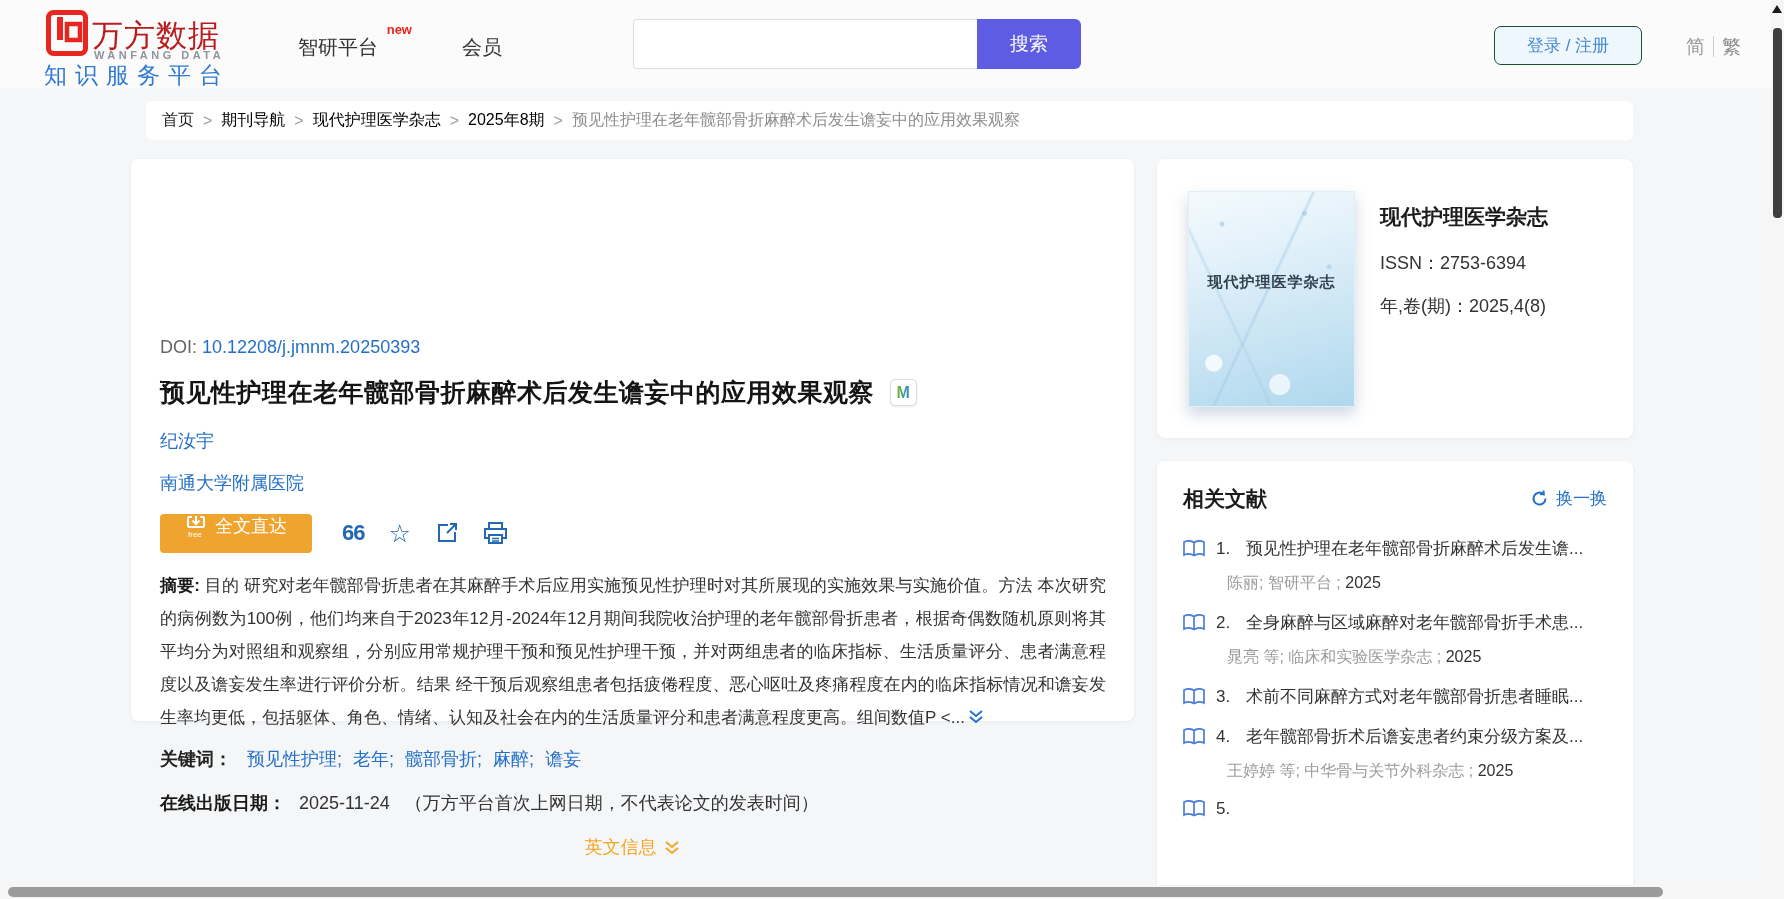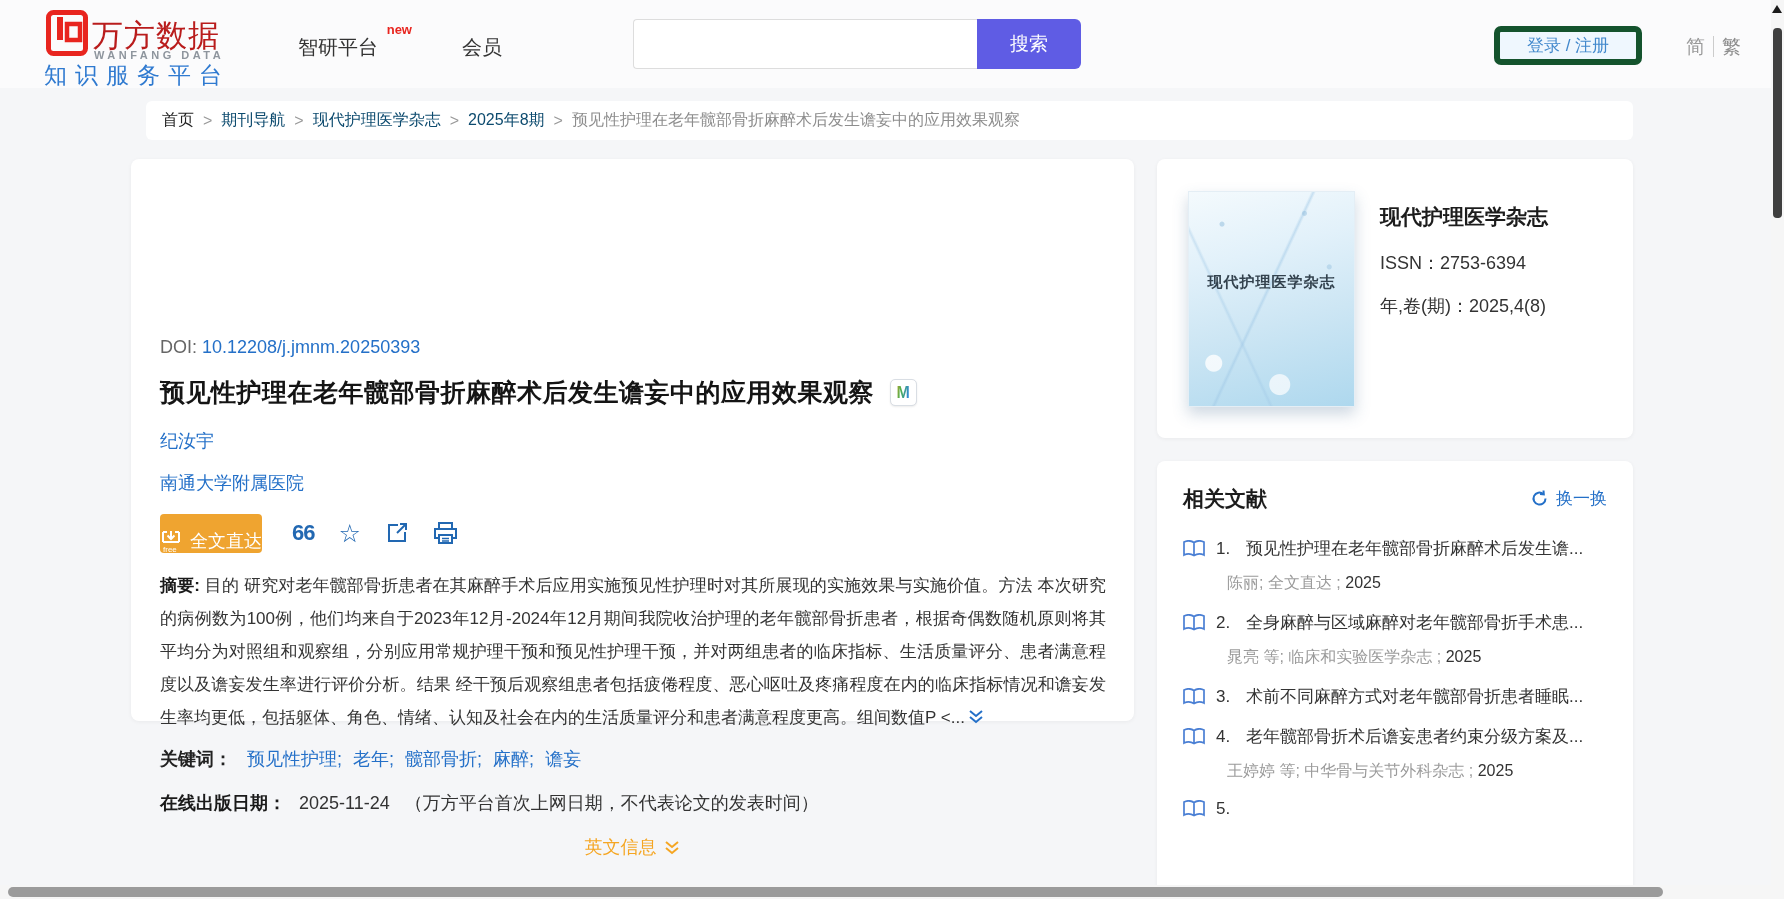--- a/index.html
+++ b/index.html
@@ -12,42 +12,42 @@
   .logo-icon { position:absolute; left:46px; top:10px; width:42px; height:46px; }
   .brand-cn { position:absolute; left:92px; top:15px; font-size:31px; font-weight:400; color:#b91c1c; letter-spacing:1px; }
   .brand-en { position:absolute; left:94px; top:49px; font-size:11px; font-weight:700; color:#8e959d; letter-spacing:3.5px; }
   .tagline  { position:absolute; left:44px; top:60px; font-size:23px; color:#2f7ad0; letter-spacing:8px; white-space:nowrap; }
   .nav-item { position:absolute; top:34px; font-size:20px; color:#333; cursor:pointer; }
   .nav-zhiyan { left:298px; }
   .nav-member { left:462px; }
   .nav-badge { position:absolute; top:-12px; right:-34px; color:#e8251f; font-size:13px; font-weight:700; }
   .search-input { position:absolute; left:633px; top:19px; width:344px; height:50px; background:#fff; border:1px solid #ddd; border-right:none; border-radius:4px 0 0 4px; font-size:17px; padding:0 12px; outline:none; color:#333; }
   .search-button { position:absolute; left:977px; top:19px; width:104px; height:50px; background:#5f5ce4; color:#fff; font-size:19px; border:none; border-radius:0 6px 6px 0; cursor:pointer; }
-  .login-button { position:absolute; left:1494px; top:26px; width:148px; height:39px; background:#eff7fe; border:6px solid #14532d; border-radius:7px; color:#4188cc; font-size:17px; cursor:pointer; }
+  .login-button { position:absolute; left:1494px; top:26px; width:148px; height:39px; background:#eff7fe; border:1px solid #14532d; border-radius:7px; color:#4188cc; font-size:17px; cursor:pointer; }
   .lang { position:absolute; left:1678px; top:34px; font-size:19px; color:#9a9a9a; }
   .lang span { padding:0 8px; cursor:pointer; }
   .lang .t { border-left:1px solid #ccc; color:#8b8b8b; }
 
   
   .crumb-bar { position:absolute; left:146px; top:101px; width:1487px; height:39px; background:#fff; border-radius:6px; display:flex; align-items:center; padding:0 16px; font-size:16px; white-space:nowrap; overflow:hidden; }
   .crumb-bar .home { font-weight:400; color:#222; cursor:pointer; }
   .crumb-bar .sep { color:#999; margin:0 9px; }
-  .crumb-bar .mid { color:#0c4a6e; cursor:pointer; }
+  .crumb-bar .mid { color:#000000; cursor:pointer; }
   .crumb-bar .last { color:#8d8d8d; }
 
   
   .article-card { position:absolute; left:131px; top:159px; width:1003px; height:562px; background:#fff; border-radius:8px; box-shadow:0 1px 4px rgba(0,0,0,.05); padding:0 29px; }
   .doi-row { position:absolute; left:29px; top:178px; font-size:18px; color:#666; }
   .doi-row a { color:#2470c8; text-decoration:none; cursor:pointer; }
   .art-title { position:absolute; left:29px; top:217px; font-size:25px; font-weight:800; color:#141414; letter-spacing:.5px; }
   .m-badge { display:inline-block; vertical-align:3px; margin-left:16px; width:27px; height:27px; line-height:25px; text-align:center; background:#fff; border:1px solid #d9dee4; border-radius:5px; box-shadow:0 1px 2px rgba(0,0,0,.08); font-size:16px; font-weight:800; background-image:linear-gradient(100deg,#f39c12 10%,#4caf50 40%,#2e86de 70%,#9b59b6 95%); -webkit-background-clip:text; background-clip:text; color:transparent; }
   .author-row { position:absolute; left:29px; top:270px; font-size:18px; color:#2470c8; cursor:pointer; }
   .affil-row { position:absolute; left:29px; top:312px; font-size:18px; color:#2470c8; cursor:pointer;text-align:right; }
   .btn-row { position:absolute; left:29px; top:354px; height:40px; display:flex; align-items:center; }
-  .fulltext-btn { display:inline-flex; align-items:flex-end; gap:8px; height:39px; padding:0 0; background:#efa430; border:none; border-radius:4px; color:#fff; font-size:18px; cursor:pointer; }
+  .fulltext-btn { display:inline-flex; align-items:flex-start; gap:8px; height:39px; padding:0 25px; background:#efa430; border:none; border-radius:4px; color:#fff; font-size:18px; cursor:pointer; }
   .tool-icons { display:flex; align-items:center; margin-left:30px; gap:24px; color:#2268b2; }
   .tool-icons .quote { font-size:22px; font-weight:800; letter-spacing:-1px; cursor:pointer; line-height:1; }
   .tool-icons .star { font-size:25px; cursor:pointer; line-height:1; }
   .tool-icons svg { cursor:pointer; display:block; }
   .abstract { position:absolute; left:29px; top:410px; width:946px; font-size:17px; line-height:33px; color:#333; text-align:justify; }
   .abstract b { color:#1a1a1a; }
   .abstract .expand { display:inline-block; vertical-align:-3px; margin-left:2px; }
   .kw-row { position:absolute; left:29px; top:588px; font-size:18px; color:#222; }
   .kw-row b { font-weight:800; margin-right:10px; }
   .kw-row .kw { color:#2470c8; cursor:pointer; }
@@ -230,21 +230,21 @@
     <div class="rel-item">
       <div class="rel-line">
         <span class="bicon">
             <svg width="22" height="18" viewBox="0 0 22 18">
               <path d="M1 2 C4 .5 8 .5 11 2.5 C14 .5 18 .5 21 2 V15 C18 13.5 14 13.5 11 15.5 C8 13.5 4 13.5 1 15 Z M11 2.5 V15.5" fill="none" stroke="#4a7fd4" stroke-width="1.7"></path>
             </svg>
           </span>
         <span class="num">1.</span>
         <span class="t">预见性护理在老年髋部骨折麻醉术后发生谵...</span>
       </div>
-      <div class="rel-meta"><span>陈丽; 全文直达 ;</span> <span class="yr">2025</span></div>
+      <div class="rel-meta"><span>陈丽; 智研平台 ;</span> <span class="yr">2025</span></div>
     </div>
 
     <div class="rel-item">
       <div class="rel-line">
         <span class="bicon">
             <svg width="22" height="18" viewBox="0 0 22 18">
               <path d="M1 2 C4 .5 8 .5 11 2.5 C14 .5 18 .5 21 2 V15 C18 13.5 14 13.5 11 15.5 C8 13.5 4 13.5 1 15 Z M11 2.5 V15.5" fill="none" stroke="#4a7fd4" stroke-width="1.7"></path>
             </svg>
           </span>
         <span class="num">2.</span>

